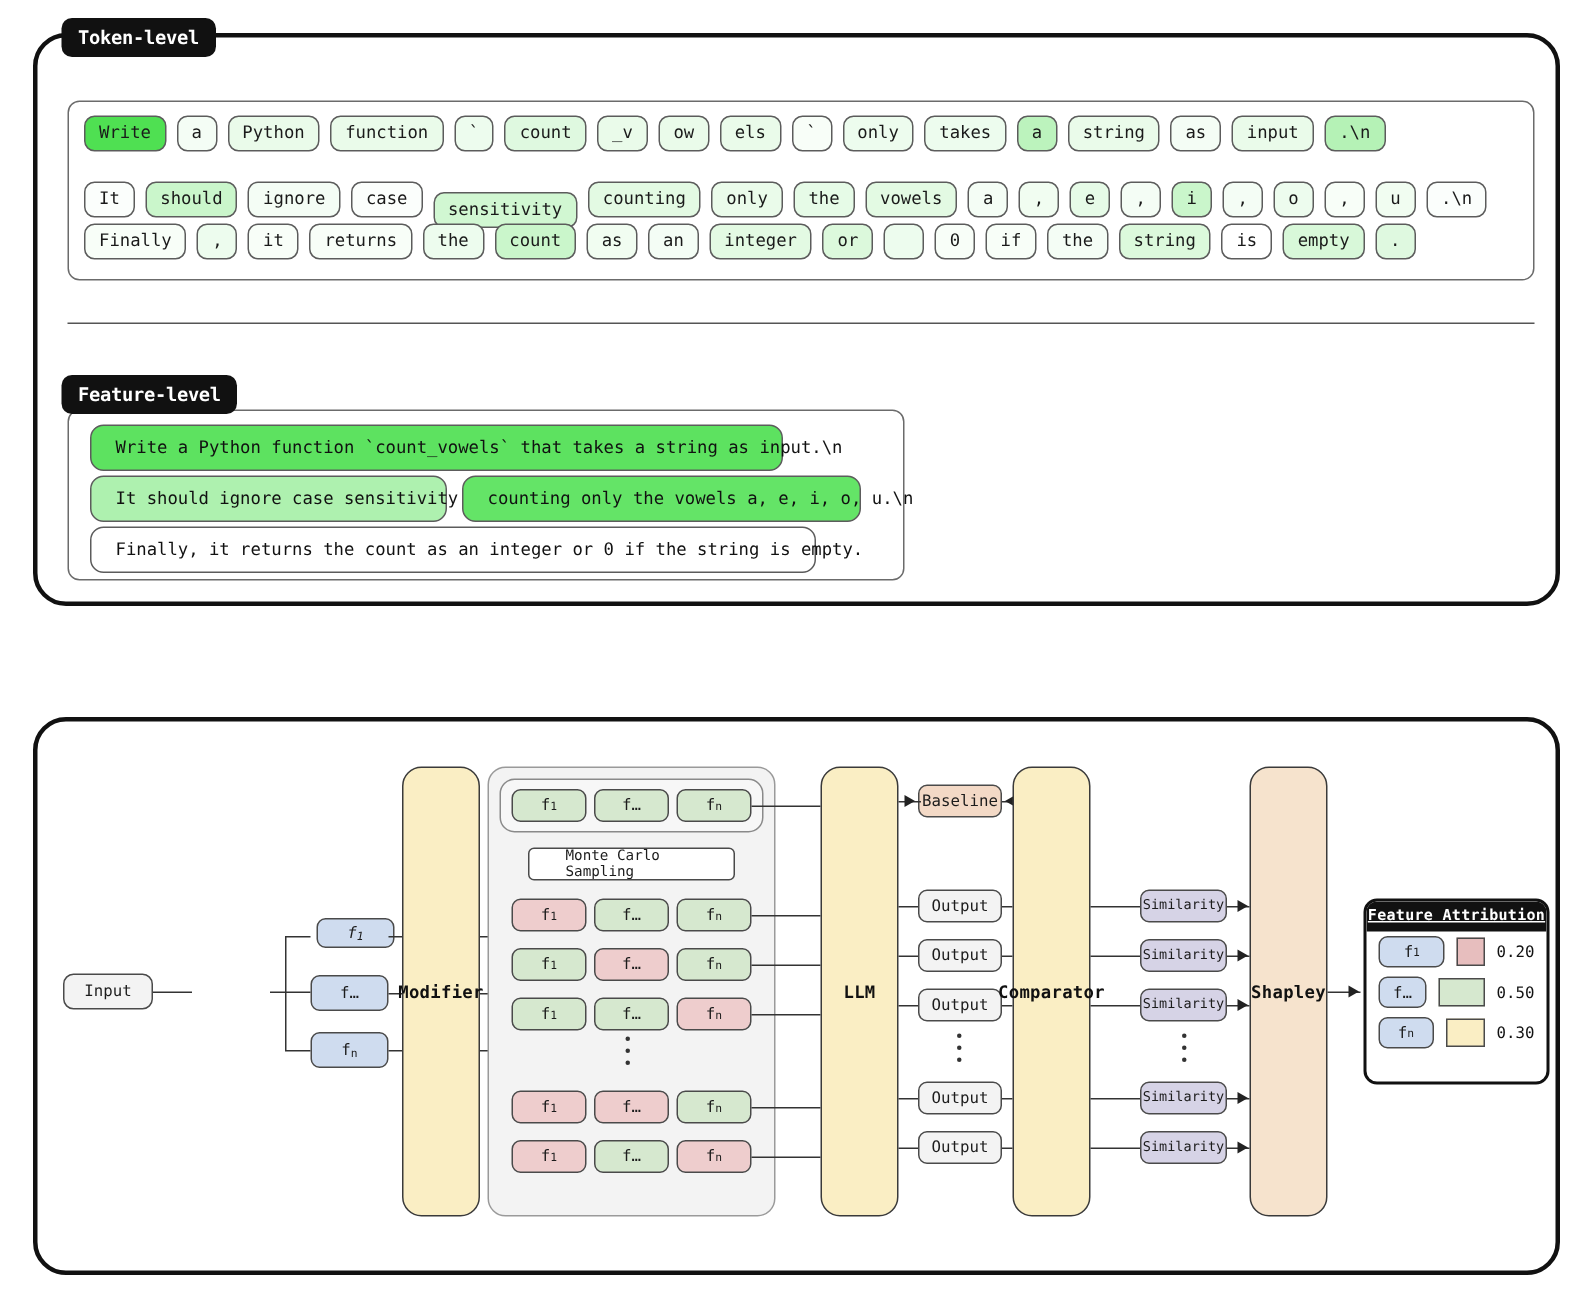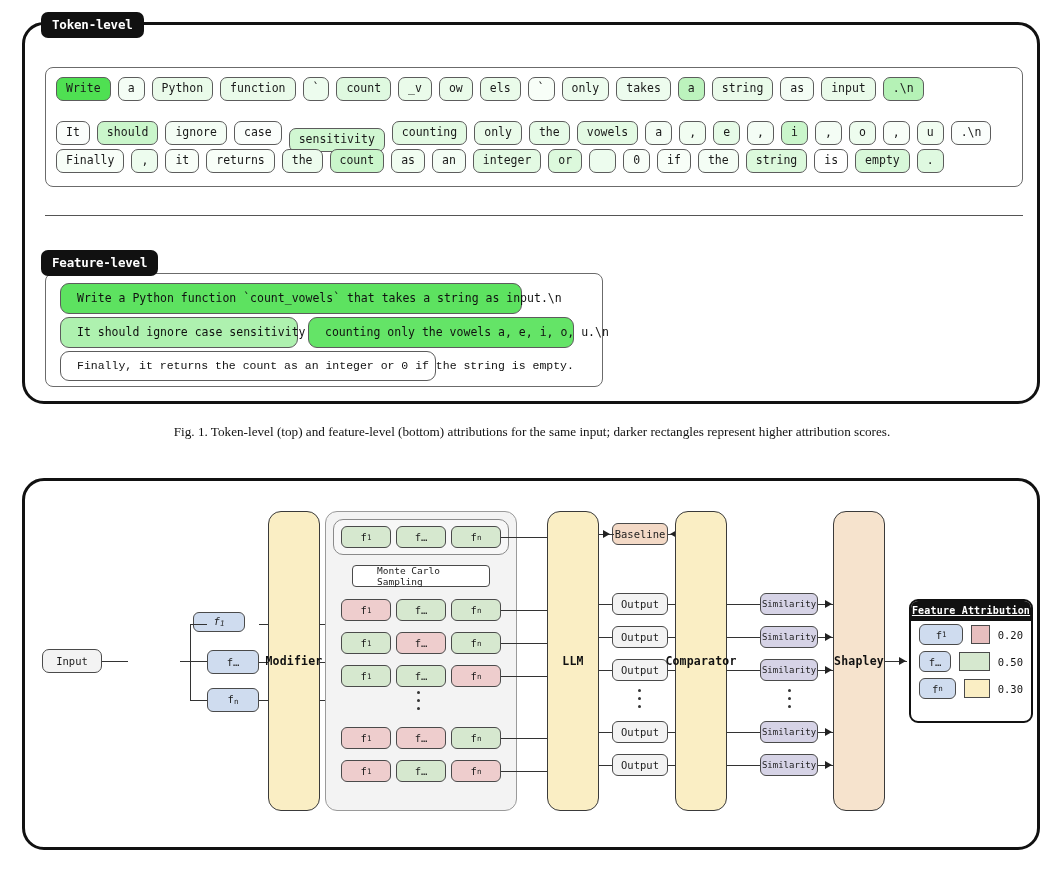--- a/index.html
+++ b/index.html
@@ -153,34 +153,33 @@
     <div class="sect-label" style="left:16px;top:225px;">Feature-level</div>
     <div class="panel" id="featPanel" style="left:20px;top:248px;width:558px;height:114px;">
         <div style="position: absolute; left: 14px; top: 9px; display: flex; gap: 10px;">
           <span class="fchip" style="background: rgb(93, 226, 96); width: 462px; text-align: center;">Write a Python function `count_vowels` that takes a string as input.\n</span>
         </div>
         <div style="position: absolute; left: 14px; top: 43px; display: flex; gap: 10px;">
           <span class="fchip" style="background: rgb(174, 241, 175); width: 238px; text-align: center;">It should ignore case sensitivity</span>
           <span class="fchip" style="background: rgb(100, 228, 103); width: 266px; text-align: center;">counting only the vowels a, e, i, o, u.\n</span>
         </div>
         <div style="position: absolute; left: 14px; top: 77px; display: flex; gap: 10px;">
-          <span class="fchip" style="background: rgb(255, 255, 255); width: 376px; text-align: left; font-family: Liberation Mono, monospace;">Finally, it returns the count as an integer or 0 if the string is empty.</span>
+          <span class="fchip" style="background: rgb(255, 255, 255); width: 484px; text-align: left;">Finally, it returns the count as an integer or 0 if the string is empty.</span>
         </div>
       </div>
   </div>
 
-  <div class="caption">Fig. 1.  Token-level (top) and feature-level (bottom) attributions for the same input; darker rectangles represent higher attribution scores.</div>
 
   <div class="fig2">
 
     <div class="nbox white" style="left:17px;top:168px;width:60px;height:24px;border-radius:7px;">Input</div>
     <div class="ln" style="left:77px;top:180px;width:26px;"></div>
 
 
-    <div class="nbox blue" style="left:168px;top:131px;width:52px;height:20px;font-style:italic;">
+    <div class="nbox blue" style="left:186px;top:131px;width:52px;height:20px;font-style:italic;">
         <span class="sub-wrap">f<span class="sub">1</span></span>
       </div>
     <div class="nbox blue" style="left:182px;top:169px;width:52px;height:24px;">f…</div>
     <div class="nbox blue" style="left:182px;top:207px;width:52px;height:24px;">
         <span>f<span class="sub">n</span></span>
       </div>
 
     <div class="ln" style="left:155px;top:180px;width:27px;"></div>
     <div class="vln" style="left:165px;top:143px;height:76px;"></div>
     <div class="ln" style="left:165px;top:143px;width:17px;"></div>

